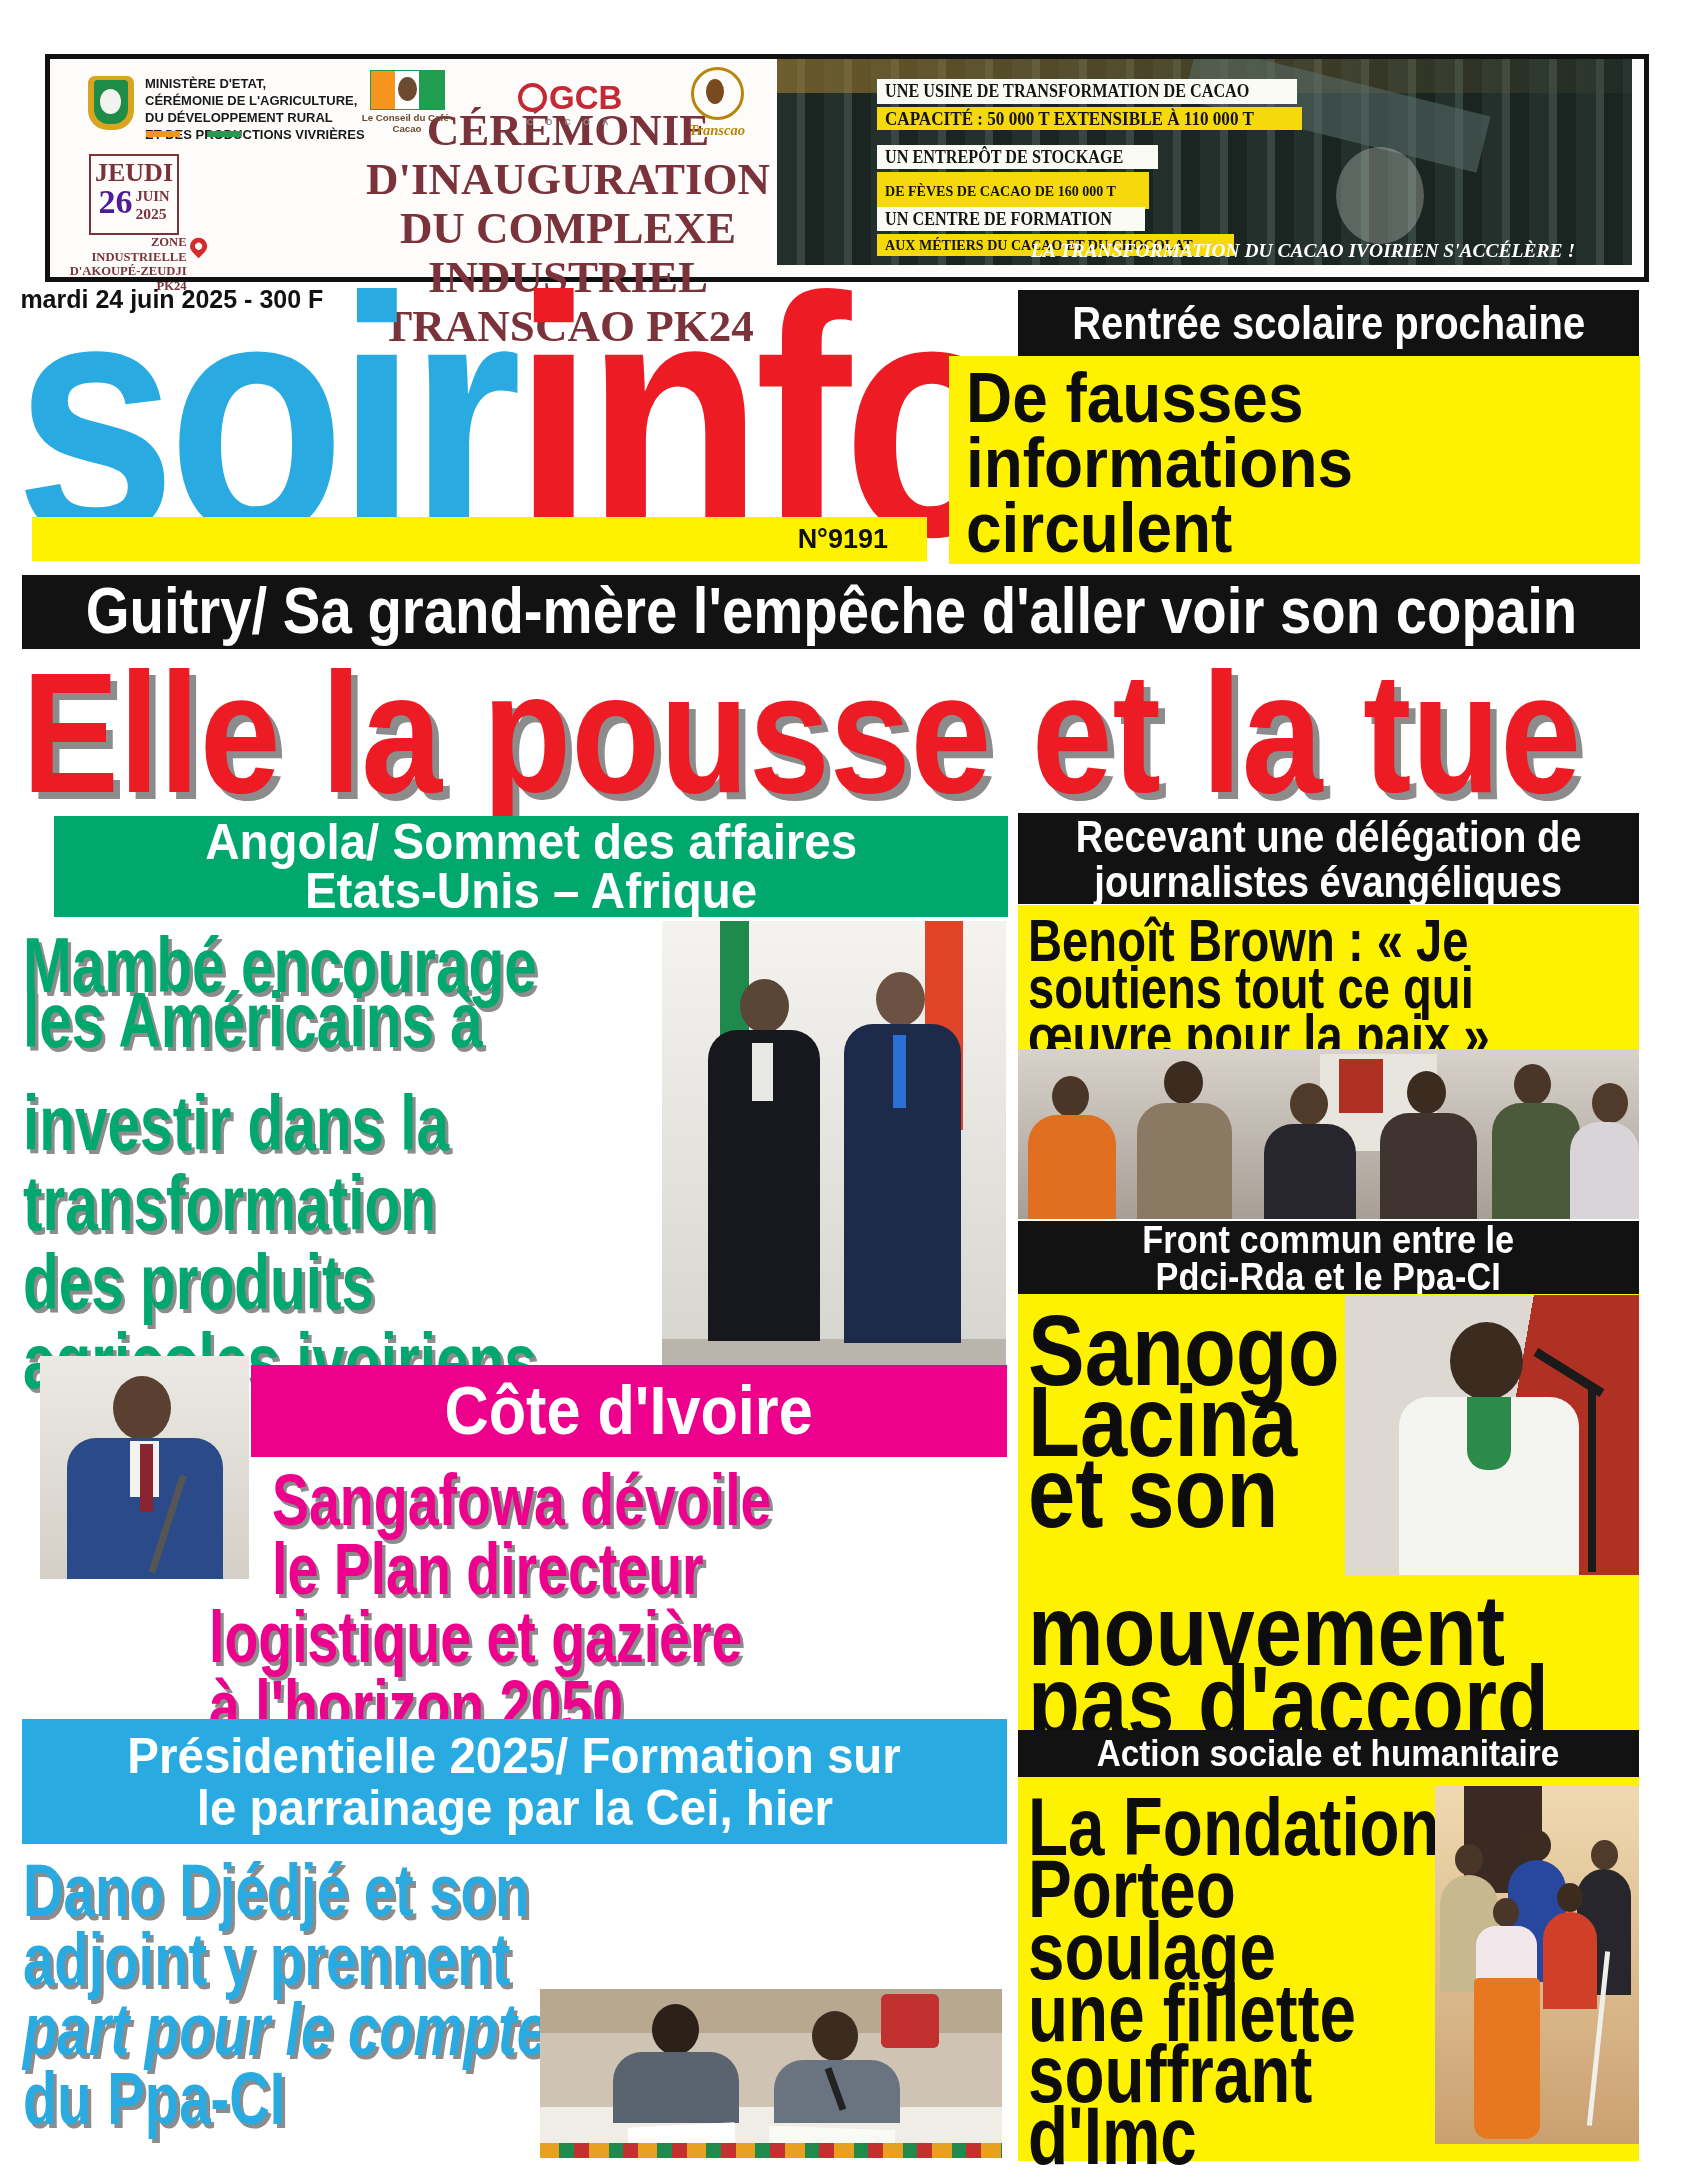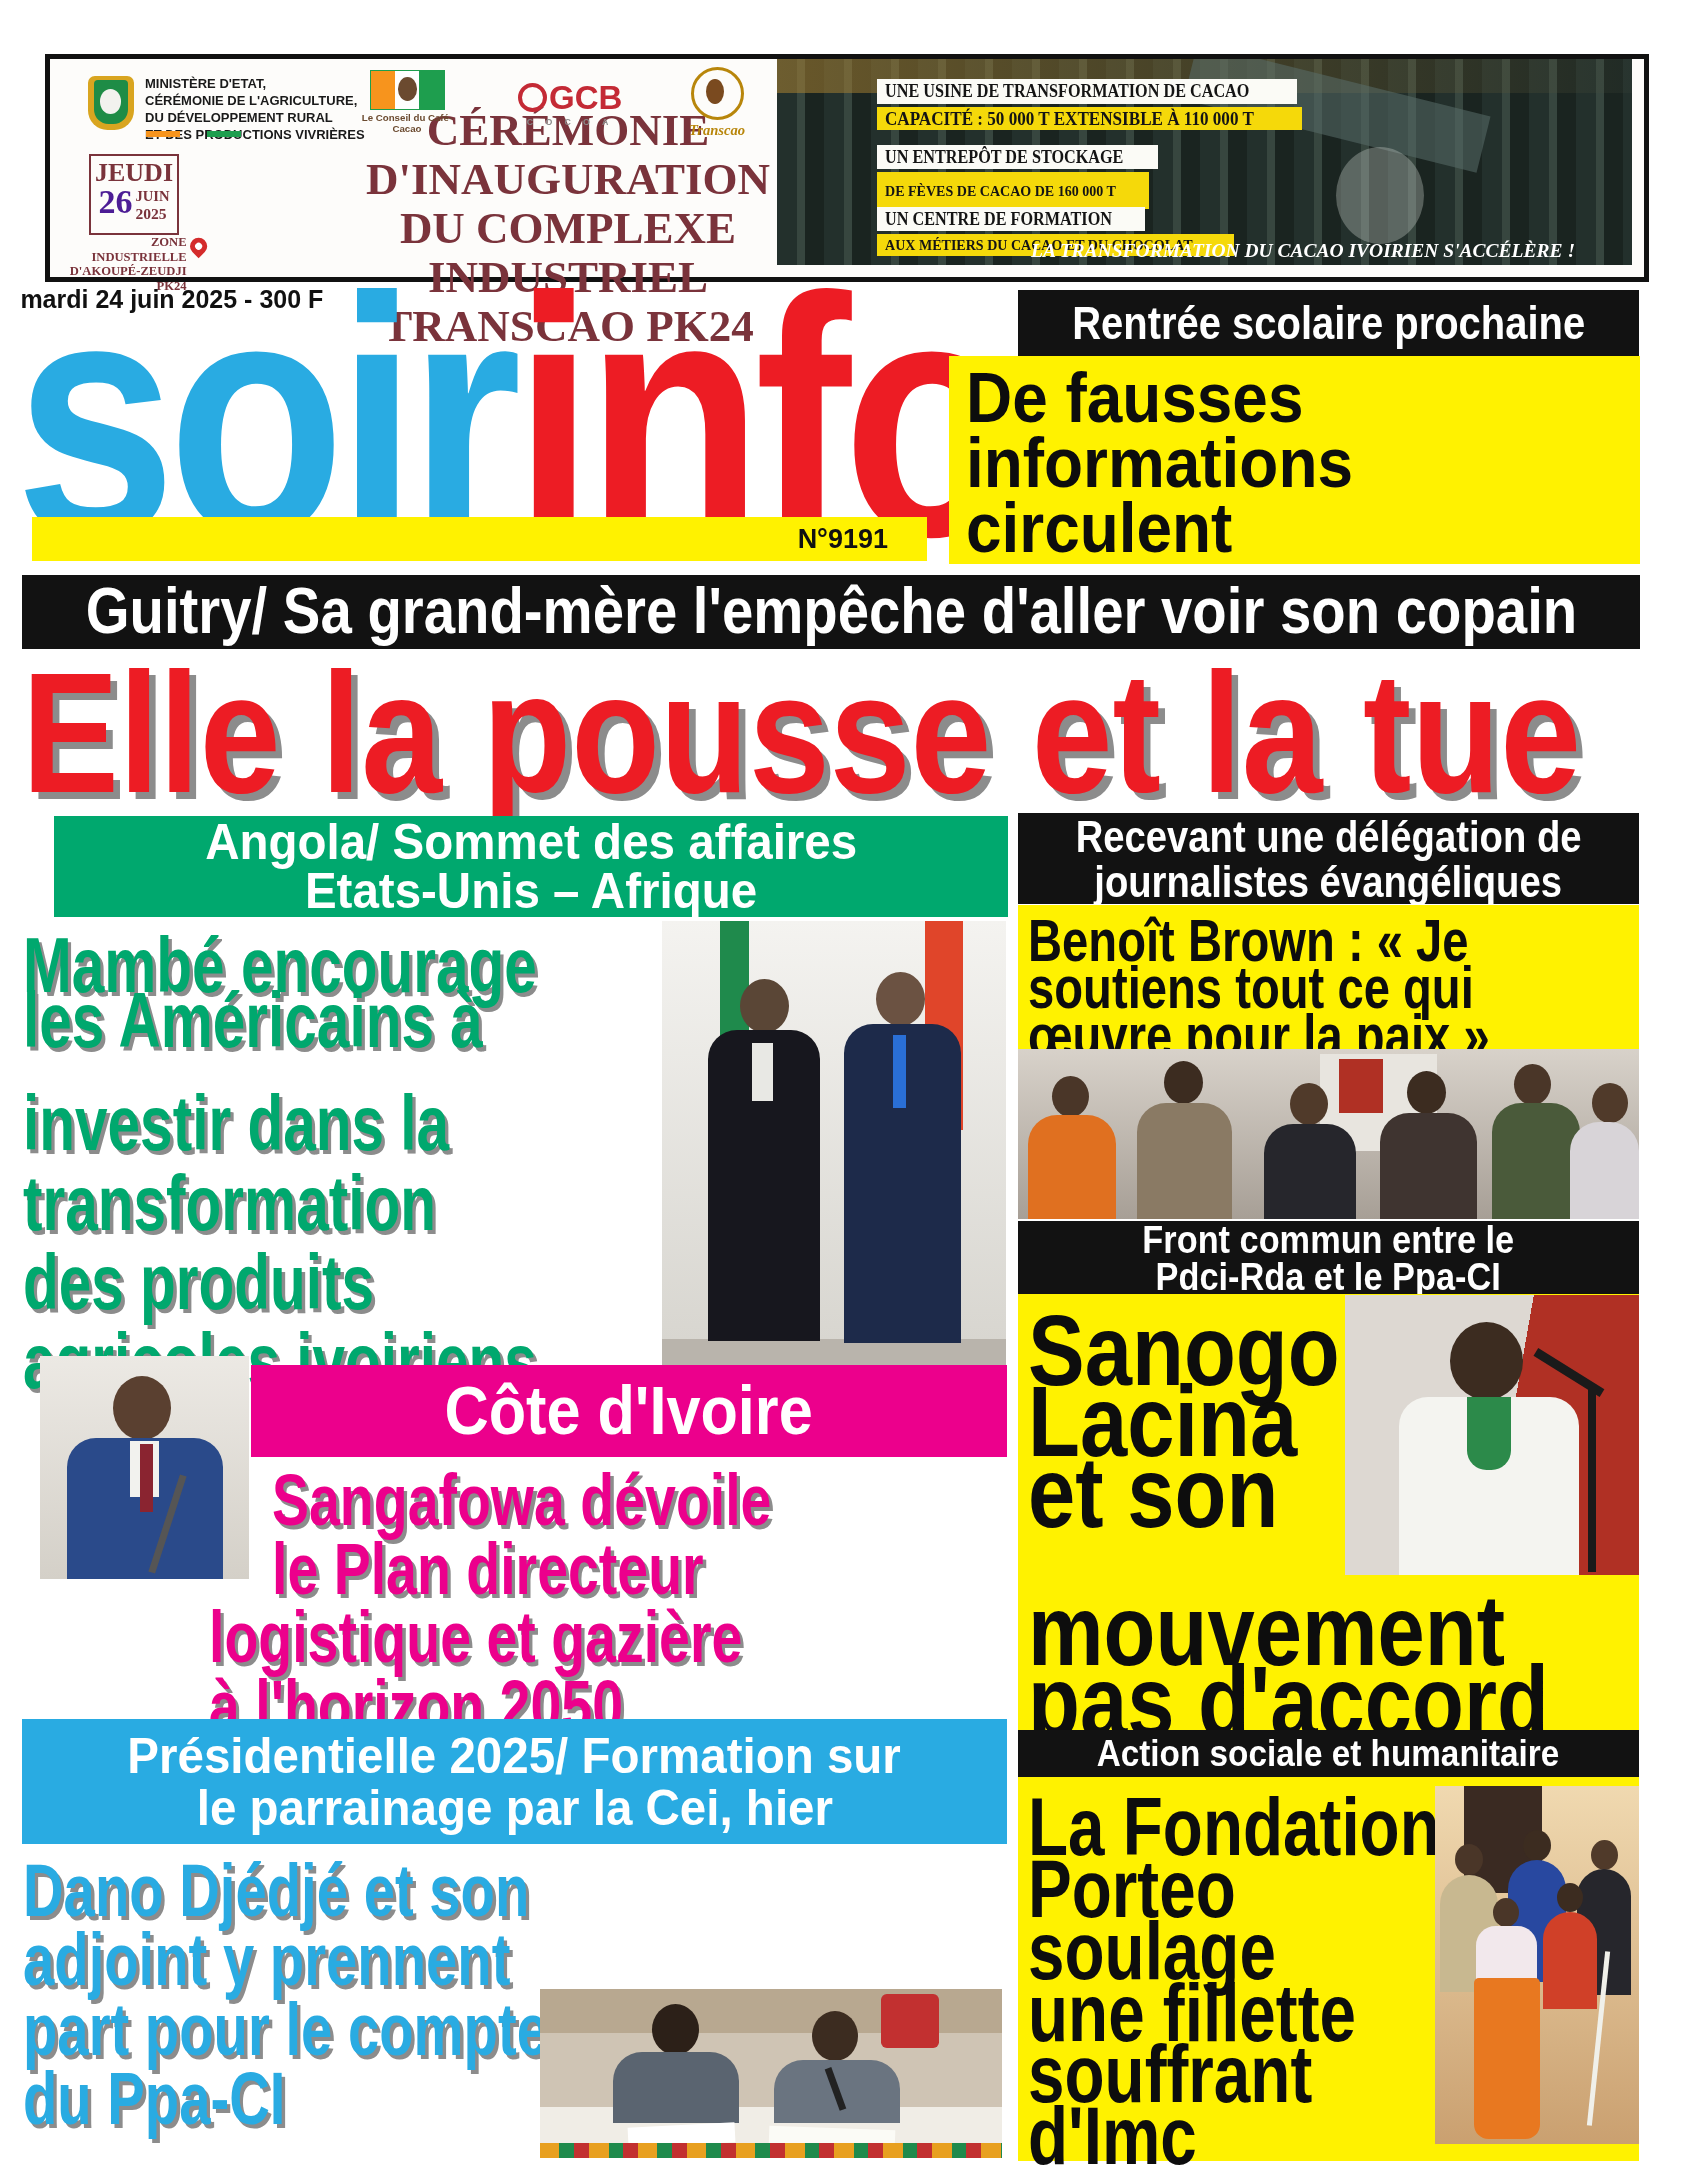--- a/index.html
+++ b/index.html
@@ -263,21 +263,21 @@
     <div class="torso" style="left:108px;top:126px;width:54px;height:97px;background:#d04028;"></div>
     <div class="abs" style="left:161px;top:165px;width:4.9px;height:175px;background:#f0f0ea;transform:rotate(6deg);"></div>
   </div>
 
   <div class="abs banner" style="left:22px;top:1719px;width:985px;height:125px;background:#29ABE2;font-size:50px;line-height:52px;">
     <span class="condc sx95">Présidentielle 2025/ Formation sur</span>
     <span class="condc sx95">le parrainage par la Cei, hier</span>
   </div>
   <div class="abs hl hl-blue" style="left:23.4px;top:1854px;font-size:74px;"><span class="cond sx76">Dano Djédjé et son</span></div>
   <div class="abs hl hl-blue" style="left:23.4px;top:1923px;font-size:74px;"><span class="cond sx76">adjoint y prennent</span></div>
-  <div class="abs hl hl-blue" style="left:23.4px;top:1993px;font-size:74px;"><span class="cond sx76">part pour le compte</span></div>
+  <div class="abs hl hl-blue" style="left:23.4px;top:1993px;font-size:74px;font-style:italic;"><span class="cond sx76">part pour le compte</span></div>
   <div class="abs hl hl-blue" style="left:23.4px;top:2062px;font-size:74px;"><span class="cond sx76">du Ppa-CI</span></div>
 
   <div class="abs photo" style="left:540px;top:1989px;width:462px;height:169px;background:linear-gradient(#cfc4b4 70%,#f0ede6 70%);">
     <div class="abs" style="left:0;top:0;width:100%;height:44px;background:#b8a890;"></div>
     <div class="abs" style="left:341px;top:4.9px;width:58px;height:54px;background:#c23030;border-radius:5.8px;"></div>
     <div class="head" style="left:112px;top:14.6px;width:47px;height:51px;background:#2c2018;"></div>
     <div class="torso" style="left:73px;top:63px;width:126px;height:71px;background:#5a6470;"></div>
     <div class="head" style="left:272px;top:22px;width:46px;height:50px;background:#3c2c20;"></div>
     <div class="torso" style="left:234px;top:71px;width:126px;height:63px;background:#6a7480;"></div>
     <div class="abs" style="left:292px;top:78px;width:6.8px;height:44px;background:#222;transform:rotate(-20deg);"></div>

